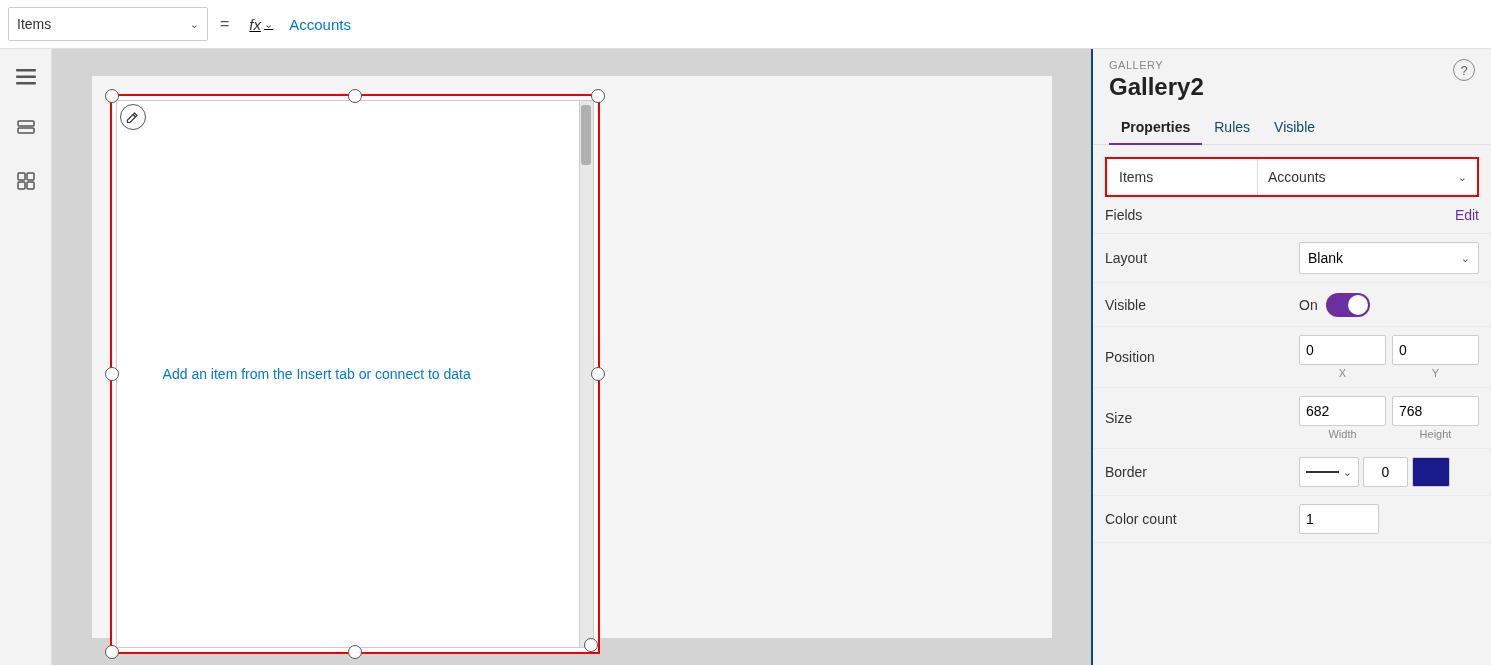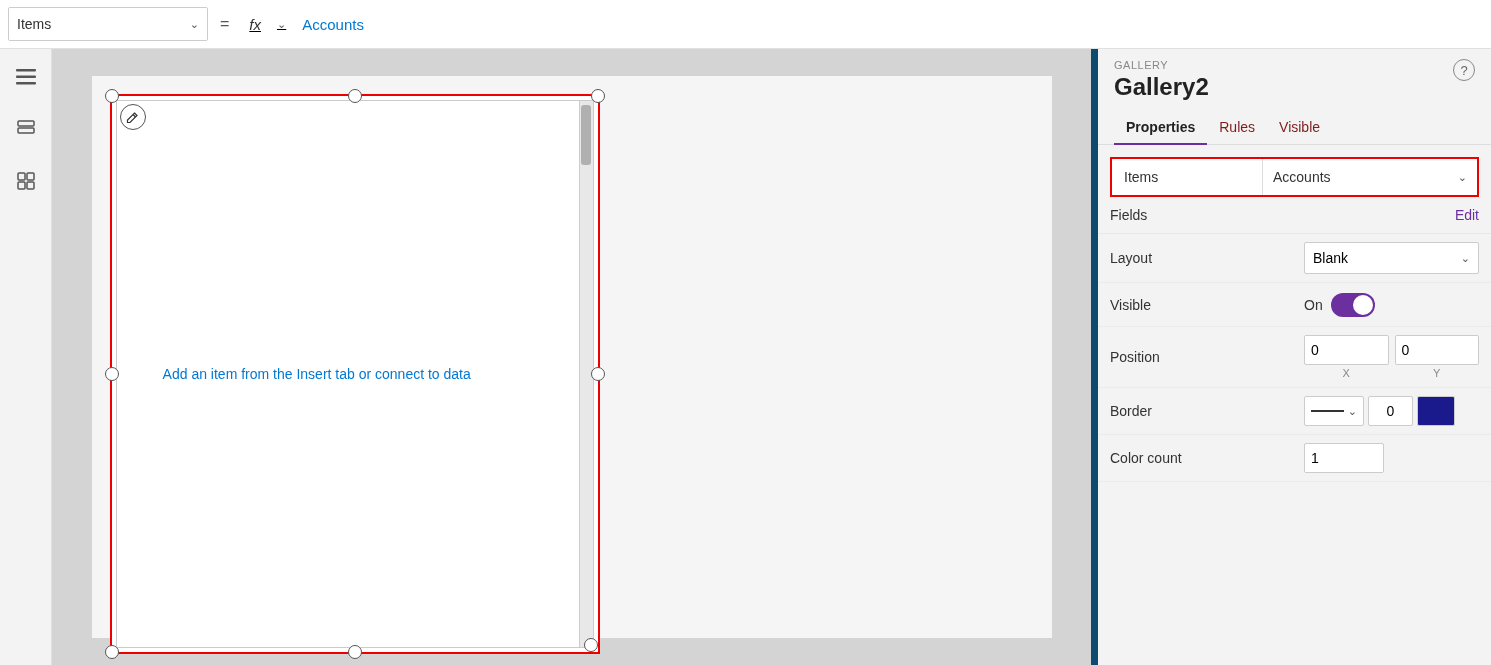--- a/index.html
+++ b/index.html
@@ -45,21 +45,21 @@
 
     .equals-sign {
       font-size: 16px;
       color: #555;
       padding: 0 4px;
     }
 
     .fx-dropdown {
       display: flex;
       align-items: center;
-      gap: 16px;
+      gap: 3px;
       padding: 4px 8px;
       cursor: pointer;
       text-decoration: underline;
     }
 
     .fx-text {
       font-style: italic;
       font-size: 15px;
       color: #333;
     }
@@ -178,21 +178,21 @@
       align-items: center;
       justify-content: center;
       cursor: pointer;
       font-size: 13px;
     }
 
     
     .right-panel {
       width: 400px;
       background: #f3f3f3;
-      border-left: 7px solid #0c4a6e;
+      border-left: 2px solid #0c4a6e;
       display: flex;
       flex-direction: column;
     }
 
     .panel-header {
       padding: 10px 16px 4px;
     }
 
     .panel-section-label {
       font-size: 11px;
@@ -233,21 +233,21 @@
       display: flex;
       border-bottom: 1px solid #ddd;
       padding: 0 16px;
       margin-top: 6px;
     }
 
     .panel-tab {
       padding: 8px 12px;
       font-size: 14px;
       cursor: pointer;
-      color: #7f1d1d;
+      color: #0c4a6e;
       border-bottom: 2px solid transparent;
       margin-bottom: -1px;
     }
 
     .panel-tab.active {
       color: #222;
       font-weight: 600;
       border-bottom: 2px solid #6b2fa0;
     }
 
@@ -623,20 +623,35 @@
               <span class="num-input-label">X</span>
             </div>
             <div class="num-input-group">
               <input class="num-input" type="text" value="0" style="">
               <span class="num-input-label">Y</span>
             </div>
           </div>
         </div>
       </div>
 
+      <div class="prop-row">
+        <span class="prop-label">Size</span>
+        <div class="prop-value">
+          <div class="two-inputs">
+            <div class="num-input-group">
+              <input class="num-input" type="text" value="682" style="">
+              <span class="num-input-label">Width</span>
+            </div>
+            <div class="num-input-group">
+              <input class="num-input" type="text" value="768" style="">
+              <span class="num-input-label">Height</span>
+            </div>
+          </div>
+        </div>
+      </div>
 
 
       <div class="prop-row">
         <span class="prop-label">Border</span>
         <div class="prop-value">
           <div class="border-inputs">
             <div class="border-style-dropdown">
               <span style="flex:1; height:2px; background:#333; display:inline-block;"></span>
               <span class="chevron">⌄</span>
             </div>

